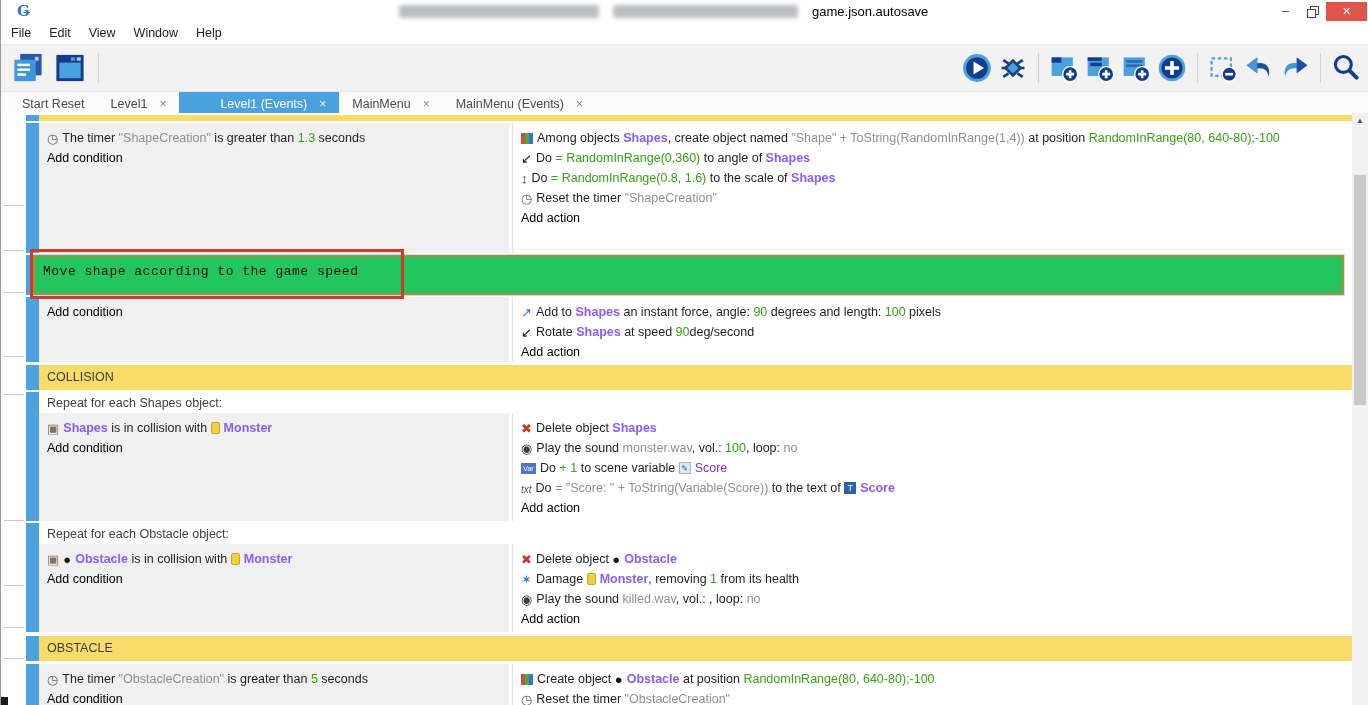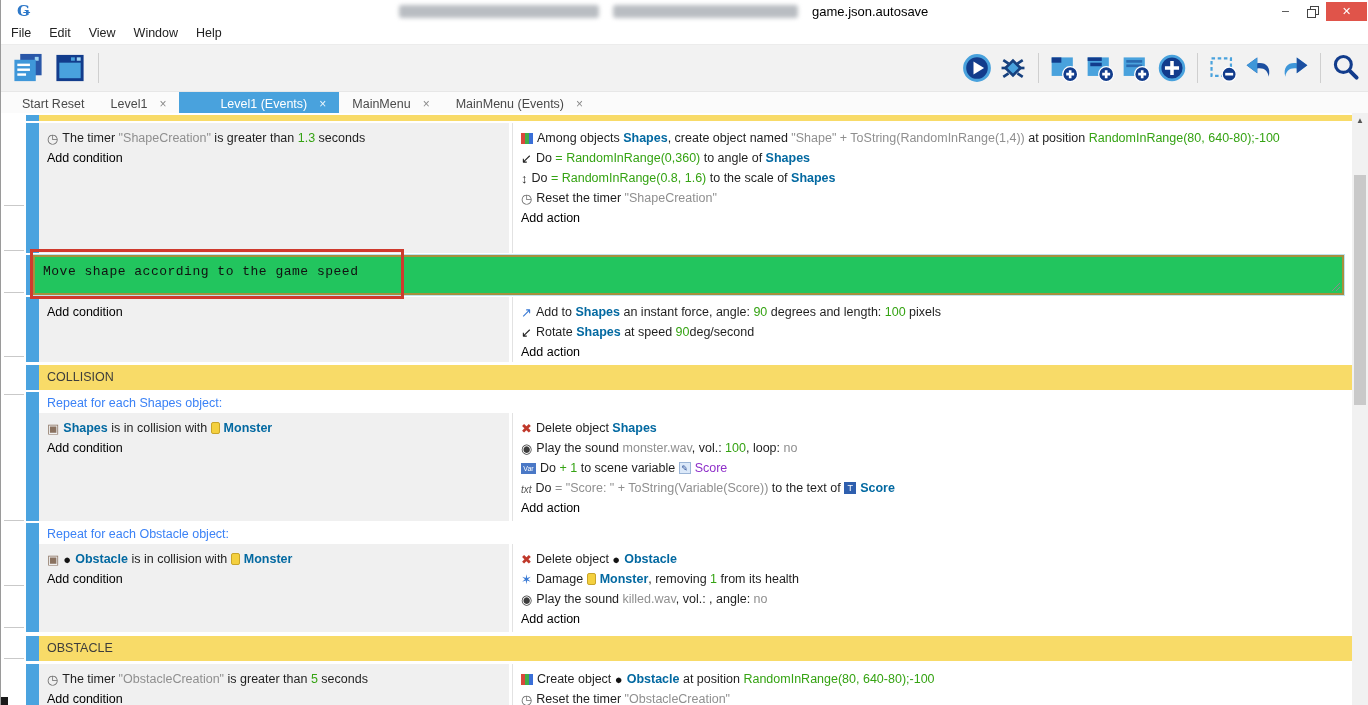--- a/index.html
+++ b/index.html
@@ -50,26 +50,26 @@
   .rowc{flex:1;min-width:0;}
   .cols{display:flex;align-items:stretch;height:100%;}
   .evwrap{display:flex;flex-direction:column;height:100%;}
   .evwrap .cols{flex:1;}
   .cond{width:470px;flex:none;background:#f0f0f0;padding-top:5px;box-sizing:border-box;}
   .actsep{width:3px;background:#fff;flex:none;}
   .act{flex:1;border-left:1px solid #e2e2e2;padding-top:5px;background:#fff;min-width:0;}
   .line{line-height:20px;padding-left:8px;}
   .act .line{max-width:775px;}
   .addph{color:#000000;line-height:20px;padding-left:8px;}
-  .evheader{line-height:20px;padding:1px 0 0 8px;color:#3b82f6;}
+  .evheader{line-height:20px;padding:1px 0 0 8px;color:#404040;}
   .section-label{background:#f8db68;line-height:25px;height:25px;padding-left:8px;color:#3c3c3c;}
   .striprow{background:#f8db68;height:6px;}
 
   .s-p{color:#1f1f1f;}
-  .s-o{color:#0369a1;font-weight:bold;}
+  .s-o{color:#8b5cf6;font-weight:bold;}
   .s-e{color:#35a313;}
   .s-g{color:#8f8f8f;}
   .s-v{color:#8e2fc9;}
   .ic{display:inline-block;margin-right:4px;font-size:13px;vertical-align:-1px;line-height:1;}
   .icbox{box-sizing:border-box;text-align:center;vertical-align:-2px;overflow:hidden;}
 
   
   .comment-box{position:relative;margin-left:-6px;width:calc(100% - 2px);height:40px;box-sizing:border-box;
                border:2px solid #a68f3e;outline:1px solid #bfe3ef;background:#22c55e;
                font-family:"Liberation Mono",monospace;font-size:13px;letter-spacing:0.5px;color:#111;
@@ -330,21 +330,21 @@
           <div class="evheader">Repeat for each Obstacle object:</div>
           <div class="cols">
             <div class="cond">
               <div class="line"><span class="ic" style="color: rgb(138, 114, 96);">▣</span><span class="ic" style="color: rgb(20, 20, 20);">●</span><span class="s-o">Obstacle</span><span class="s-p"> is in collision with </span><span class="ic icbox" style="display: inline-block; background: rgb(244, 208, 63); width: 9px; height: 12px; border: 1px solid rgb(201, 165, 42); border-radius: 2px;"></span><span class="s-o">Monster</span></div>
               <div class="addph">Add condition</div>
             </div>
             <div class="actsep"></div>
             <div class="act">
               <div class="line"><span class="ic" style="color: rgb(192, 57, 43);">✖</span><span class="s-p">Delete object </span><span class="ic" style="color: rgb(20, 20, 20);">●</span><span class="s-o">Obstacle</span></div>
               <div class="line"><span class="ic" style="color: rgb(58, 122, 212);">✶</span><span class="s-p">Damage </span><span class="ic icbox" style="display: inline-block; background: rgb(244, 208, 63); width: 9px; height: 12px; border: 1px solid rgb(201, 165, 42); border-radius: 2px;"></span><span class="s-o">Monster</span><span class="s-p">, removing </span><span class="s-e">1</span><span class="s-p"> from its health</span></div>
-              <div class="line"><span class="ic" style="color: rgb(61, 61, 61);">◉</span><span class="s-p">Play the sound </span><span class="s-g">killed.wav</span><span class="s-p">, vol.: , angle: </span><span class="s-g">no</span></div>
+              <div class="line"><span class="ic" style="color: rgb(61, 61, 61);">◉</span><span class="s-p">Play the sound </span><span class="s-g">killed.wav</span><span class="s-p">, vol.: , loop: </span><span class="s-g">no</span></div>
               <div class="addph">Add action</div>
             </div>
           </div>
         </div>
       </div>
     </div>
     <div class="row" style="margin-top: 4px; min-height: 25px;">
       <div class="bar"></div>
       <div class="rowc">
         <div class="section-label">OBSTACLE</div>

